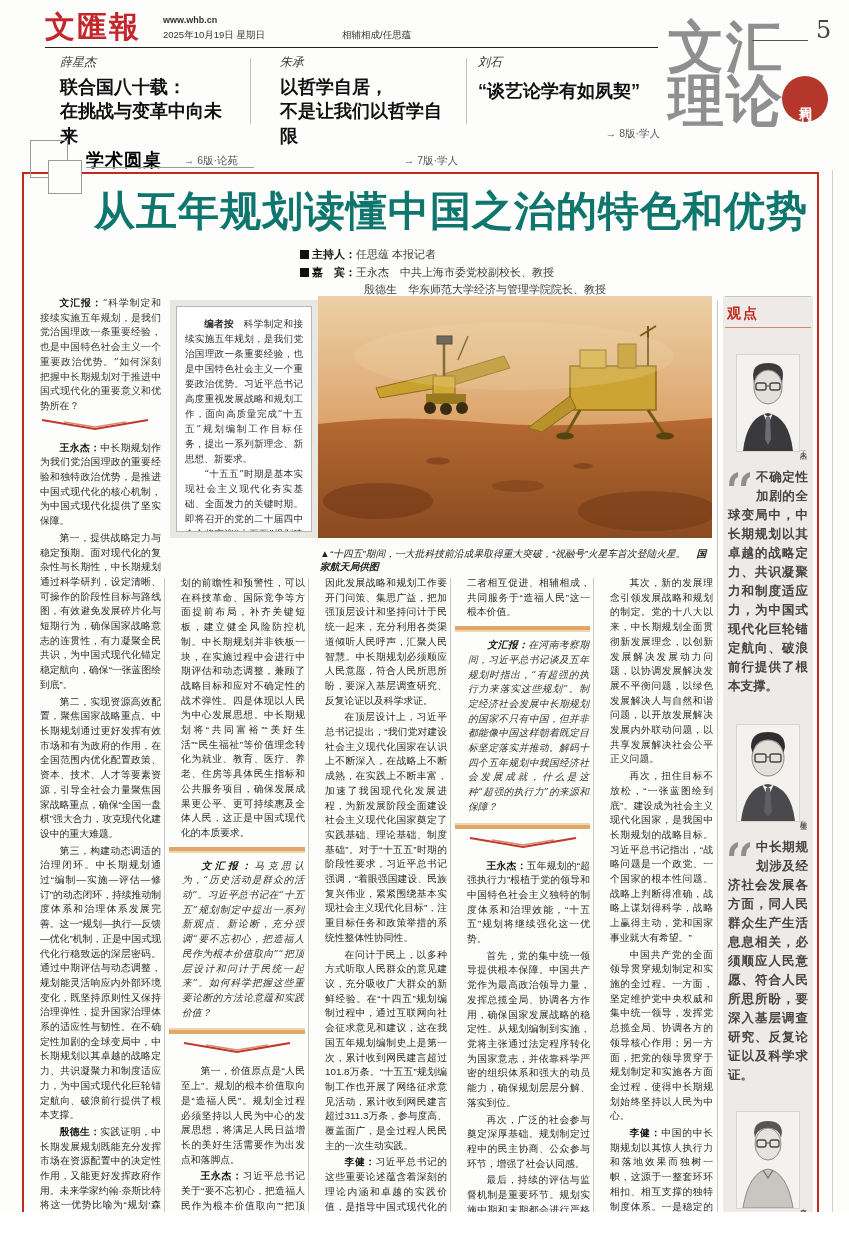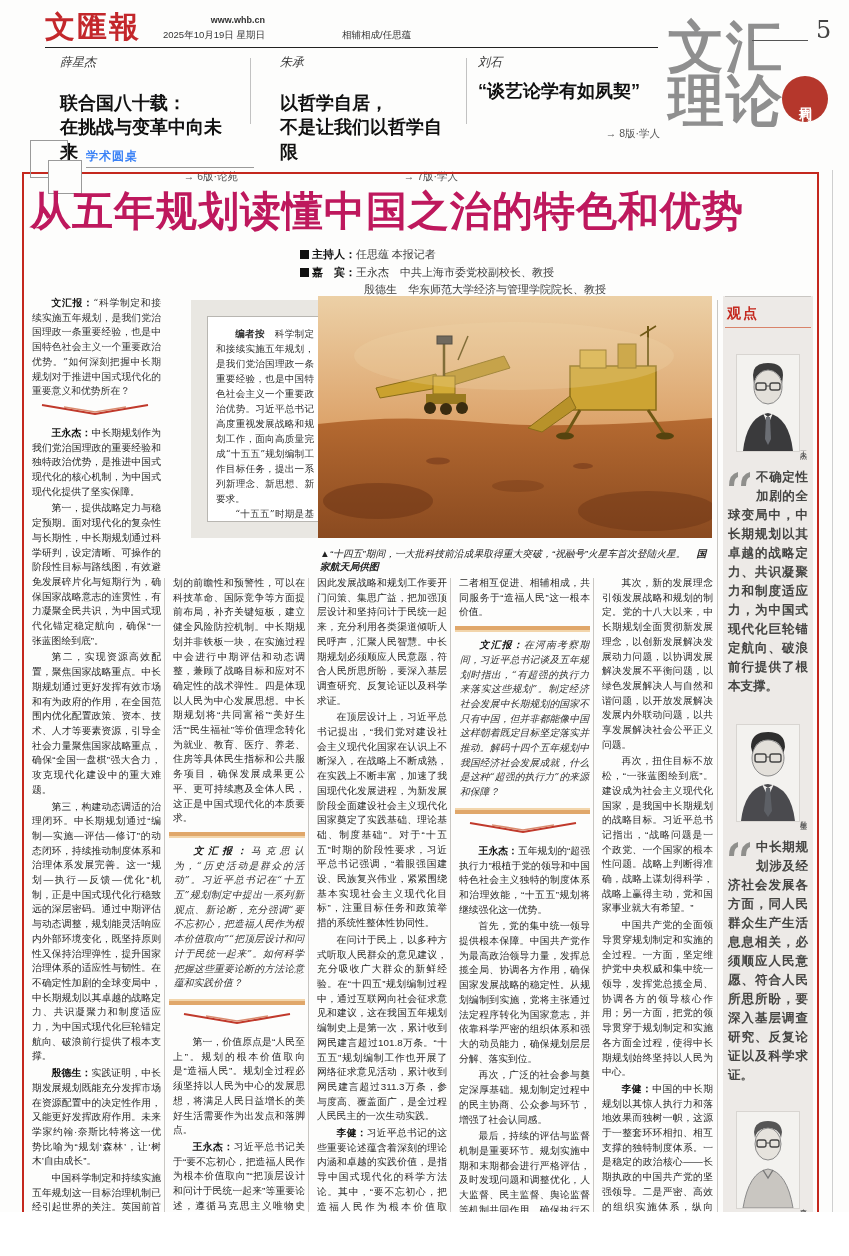--- a/index.html
+++ b/index.html
@@ -6,47 +6,47 @@
   .page{position:relative;width:849px;height:1212px;background:#fdfdfc;overflow:hidden;
         font-family:"Liberation Sans",sans-serif;color:#222;}
   .abs{position:absolute;}
   
   .logo{font-family:"DejaVu Serif",serif;font-weight:900;font-size:30px;color:#c3272b;
         letter-spacing:2px;line-height:1;}
   .hmeta{font-size:9.5px;color:#333;line-height:1.5;}
   .hmeta b{font-size:9px;}
   .hrule{border-top:1.5px solid #222;}
   .teaser .auth{font-family:"DejaVu Serif",serif;font-style:italic;font-size:12px;color:#3a3a3a;}
-  .teaser .ttl{font-size:18px;font-weight:800;color:#101010;line-height:1.35;margin-top:20px;}
+  .teaser .ttl{font-size:18px;font-weight:800;color:#101010;line-height:1.35;margin-top:4px;}
   .teaser .arrow{font-size:10.5px;color:#555;text-align:right;margin-top:6px;}
   .vdiv{border-left:1px solid #c2c2c2;}
   .mast-ch{font-family:"DejaVu Serif",serif;font-weight:800;font-size:56px;color:#8f8f8f;line-height:1;}
   .seal{width:46px;height:46px;border-radius:50%;background:#b5372c;color:#fff;
         display:flex;align-items:center;justify-content:center;
         writing-mode:vertical-rl;font-size:13px;font-weight:700;letter-spacing:2px;}
   .pageno{font-size:24px;color:#444;font-family:"DejaVu Serif",serif;}
   
   .frame{border:2.5px solid #c4281e;}
-  .kicker{font-size:12px;font-weight:800;color:#3b82f6;letter-spacing:1px;}
+  .kicker{font-size:18px;font-weight:800;color:#000000;letter-spacing:1px;}
   .kickline{border-top:1px solid #9a9a9a;}
   .sq{border:1.5px solid #9a9a9a;background:transparent;}
-  .main-title{font-size:41px;font-weight:900;color:#be185d;letter-spacing:1px;white-space:nowrap;text-align:left;}
+  .main-title{font-size:41px;font-weight:900;color:#0f766e;letter-spacing:1px;white-space:nowrap;text-align:right;}
   .hosts{font-size:11px;color:#333;line-height:1.6;}
   .hosts .lab{font-weight:800;color:#111;}
   .hosts .sqm{display:inline-block;width:9px;height:9px;background:#111;margin-right:3px;vertical-align:-1px;}
-  .hosts .nm{font-family:Liberation Serif, serif;color:#3d3d3d;}
-  
-  .edbox-out{background:#e9e7e2;padding:16px;margin-left:21px;}
+  .hosts .nm{font-family:Liberation Sans, sans-serif;color:#3d3d3d;}
+  
+  .edbox-out{background:#e9e7e2;padding:6px;}
   .edbox-in{background:#fff;border:1px solid #b8b6b1;padding:9px 8px;height:100%;box-sizing:border-box;overflow:hidden;}
   .edbox-in p{margin:0;font-family:"DejaVu Serif",serif;font-size:9.6px;line-height:15px;
               color:#2f2f2f;text-align:justify;text-indent:2em;}
   .edbox-in p b{font-weight:800;}
   
   .col{overflow:hidden;text-align:justify;}
-  .col p{margin:0 0 2px 4px;font-size:9.8px;line-height:14.7px;color:#292929;text-indent:2em;}
+  .col p{margin:0 0 2px 12px;font-size:9.8px;line-height:14.7px;color:#292929;text-indent:2em;}
   .col p.ni{text-indent:0;}
   .col p b{font-weight:800;color:#111;}
   .col p.kai{font-family:"DejaVu Serif",serif;color:#333;}
   .chev{text-align:center;margin:4px 0 5px 0;}
   .qbox{border-top:4px solid #e0a76a;border-bottom:4px solid #e0a76a;
         box-shadow:inset 0 6px 0 -4px #f2d5ab, inset 0 -6px 0 -4px #f2d5ab;
         padding:8px 1px;margin:6px 0 7px 0;}
   .qbox p{font-family:"DejaVu Serif",serif;font-style:italic;color:#2e2e2e;}
   .crule{border-left:1px solid #c9c7c3;}
   .caption{font-size:9.8px;color:#222;}
@@ -62,21 +62,21 @@
   .qmark{float:left;margin:3px 4px 0 0;}
   .botline{border-top:2px solid #2a2a2a;}
   .pageedge{border-left:1px solid #cfcfcf;}
 </style>
 </head>
 <body>
 
 <div class="page">
 
   <div class="abs logo" style="left:45px;top:12px;">文匯報</div>
-  <div class="abs hmeta" style="left:163px;top:13px;text-align:right;">
+  <div class="abs hmeta" style="left:163px;top:13px;">
     <b>www.whb.cn</b><br>
     <span>2025年10月19日 星期日</span>
   </div>
   <div class="abs hmeta" style="left:342px;top:28px;">相辅相成/任思蕴</div>
   <div class="abs hrule" style="left:45px;top:47px;width:613px;"></div>
 
   <div class="abs teaser" style="left:60px;top:54px;width:178px;">
     <div class="auth">薛星杰</div>
     <div class="ttl"><span>联合国八十载：</span><br>
       <span>在挑战与变革中向未来</span></div>

